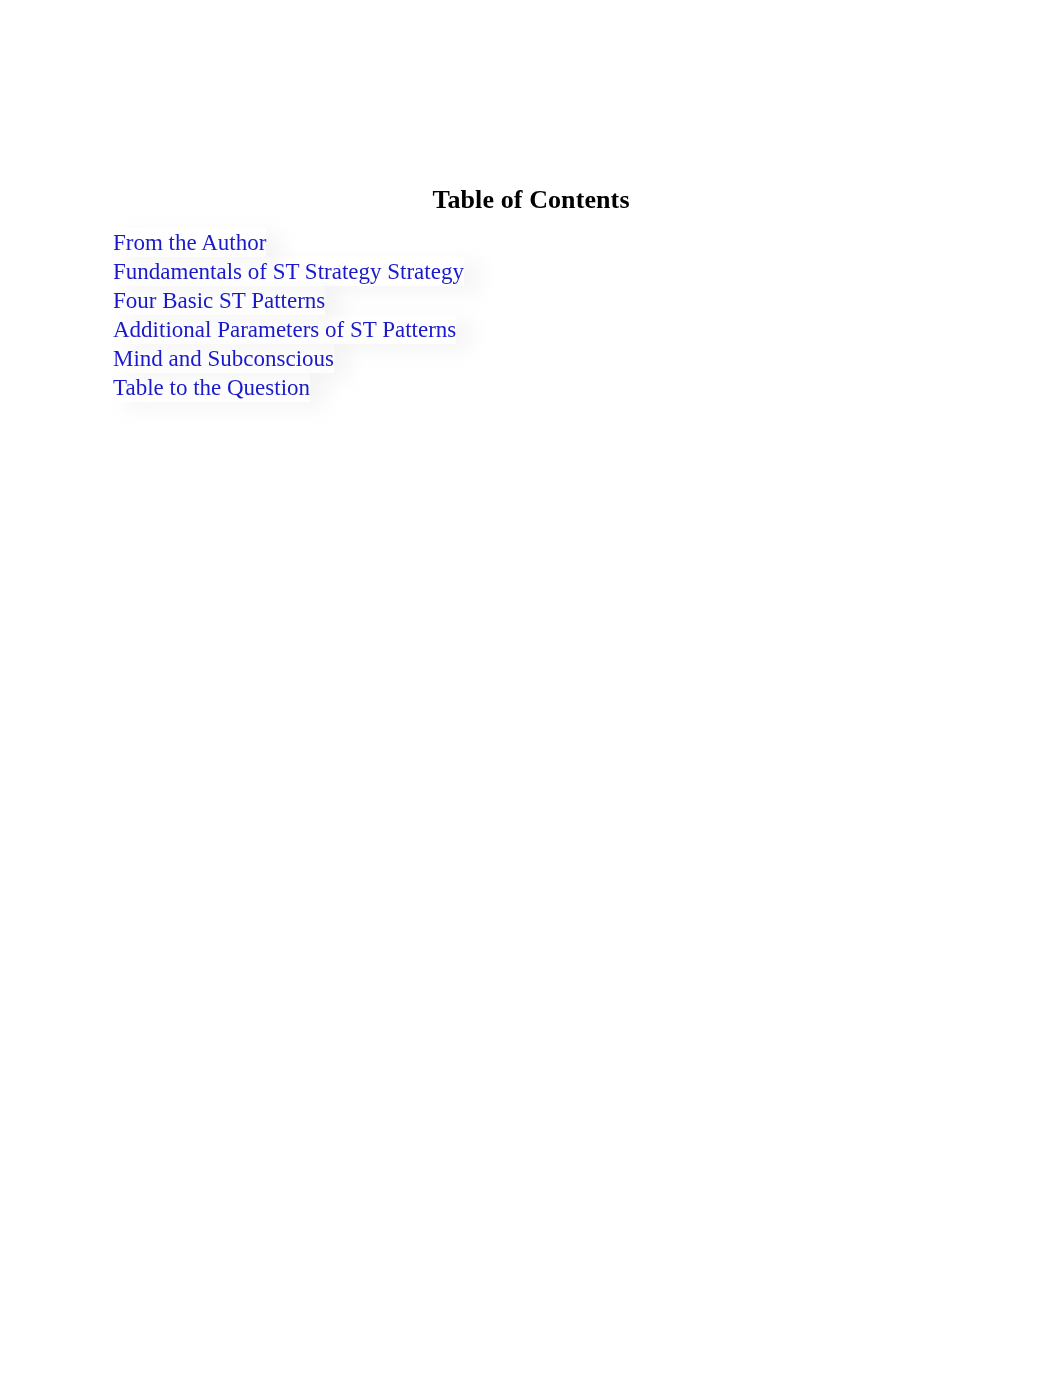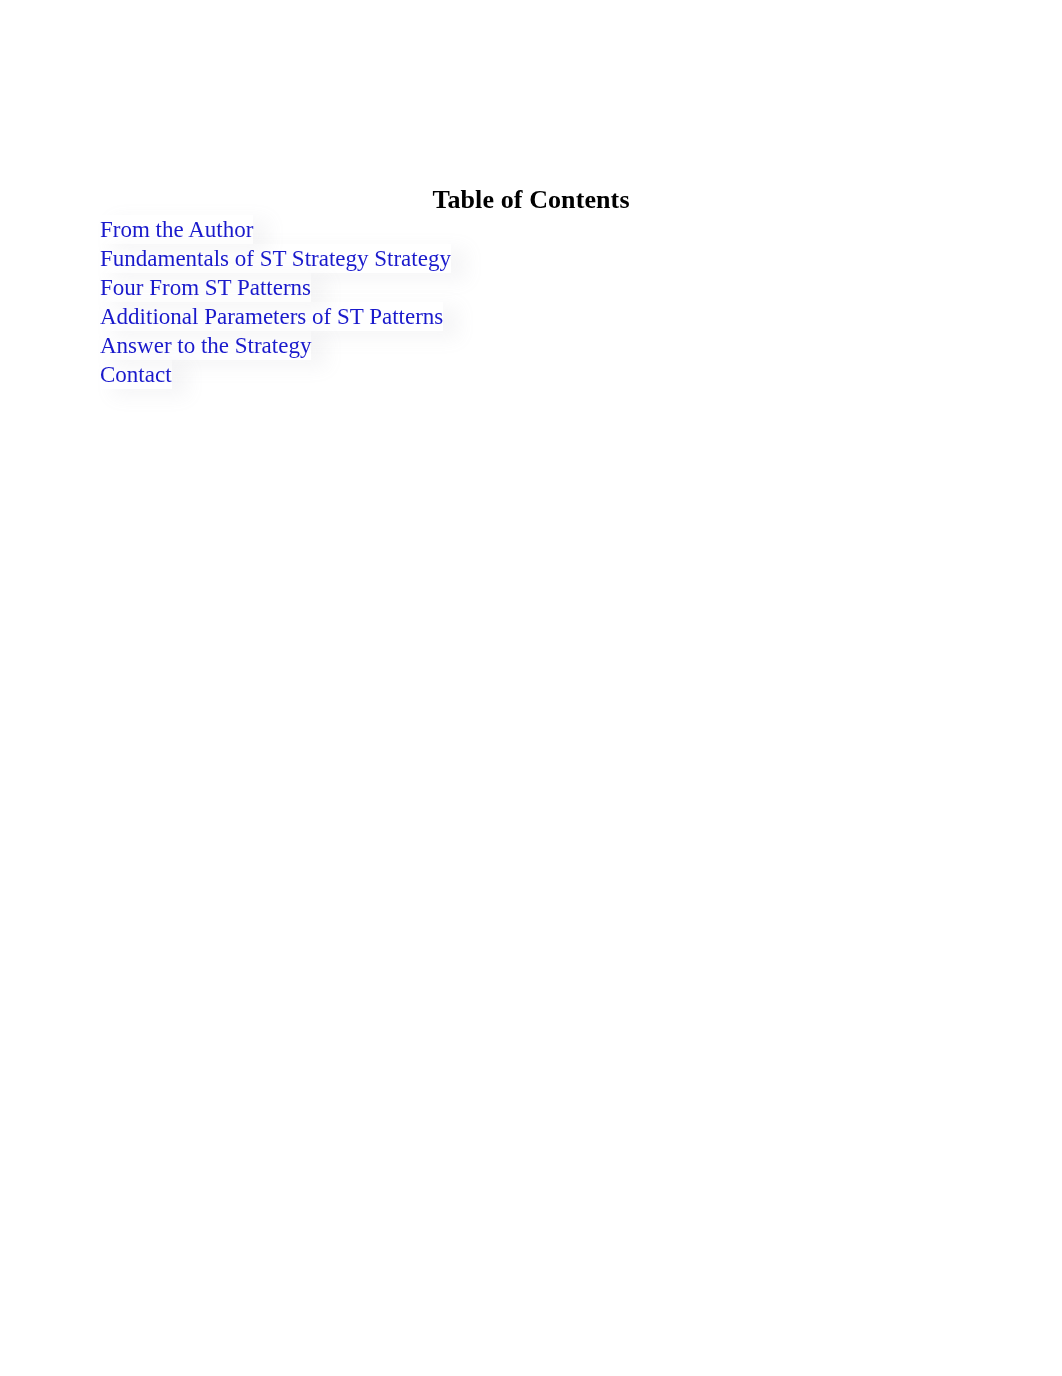--- a/index.html
+++ b/index.html
@@ -37,21 +37,21 @@
     letter-spacing: 0.1px;
     line-height: 30px;
     white-space: nowrap;
   }
 
   
   .toc-list {
     position: absolute;
     left: 100px;
     top: 215px;
-    margin: 0;
+    margin: 13px;
     padding: 0;
     list-style: none;
     width: 760px;
   }
 
   .toc-item {
     margin: 0;
     padding: 0;
     height: 29px;
     line-height: 29px;
@@ -82,33 +82,33 @@
 
     <li class="toc-item">
       <a class="toc-link">From the Author</a>
     </li>
 
     <li class="toc-item">
       <a class="toc-link">Fundamentals of ST Strategy Strategy</a>
     </li>
 
     <li class="toc-item">
-      <a class="toc-link">Four From ST Patterns</a>
+      <a class="toc-link">Four Basic ST Patterns</a>
     </li>
 
     <li class="toc-item">
       <a class="toc-link">Additional Parameters of ST Patterns</a>
     </li>
 
 
+    <li class="toc-item">
+      <a class="toc-link">Mind and Subconscious</a>
+    </li>
 
     <li class="toc-item">
-      <a class="toc-link">Answer to the Strategy</a>
+      <a class="toc-link">Table to the Question</a>
     </li>
 
 
-    <li class="toc-item">
-      <a class="toc-link">Contact</a>
-    </li>
 
   </ul>
 
 </div>
 
 </body></html>

